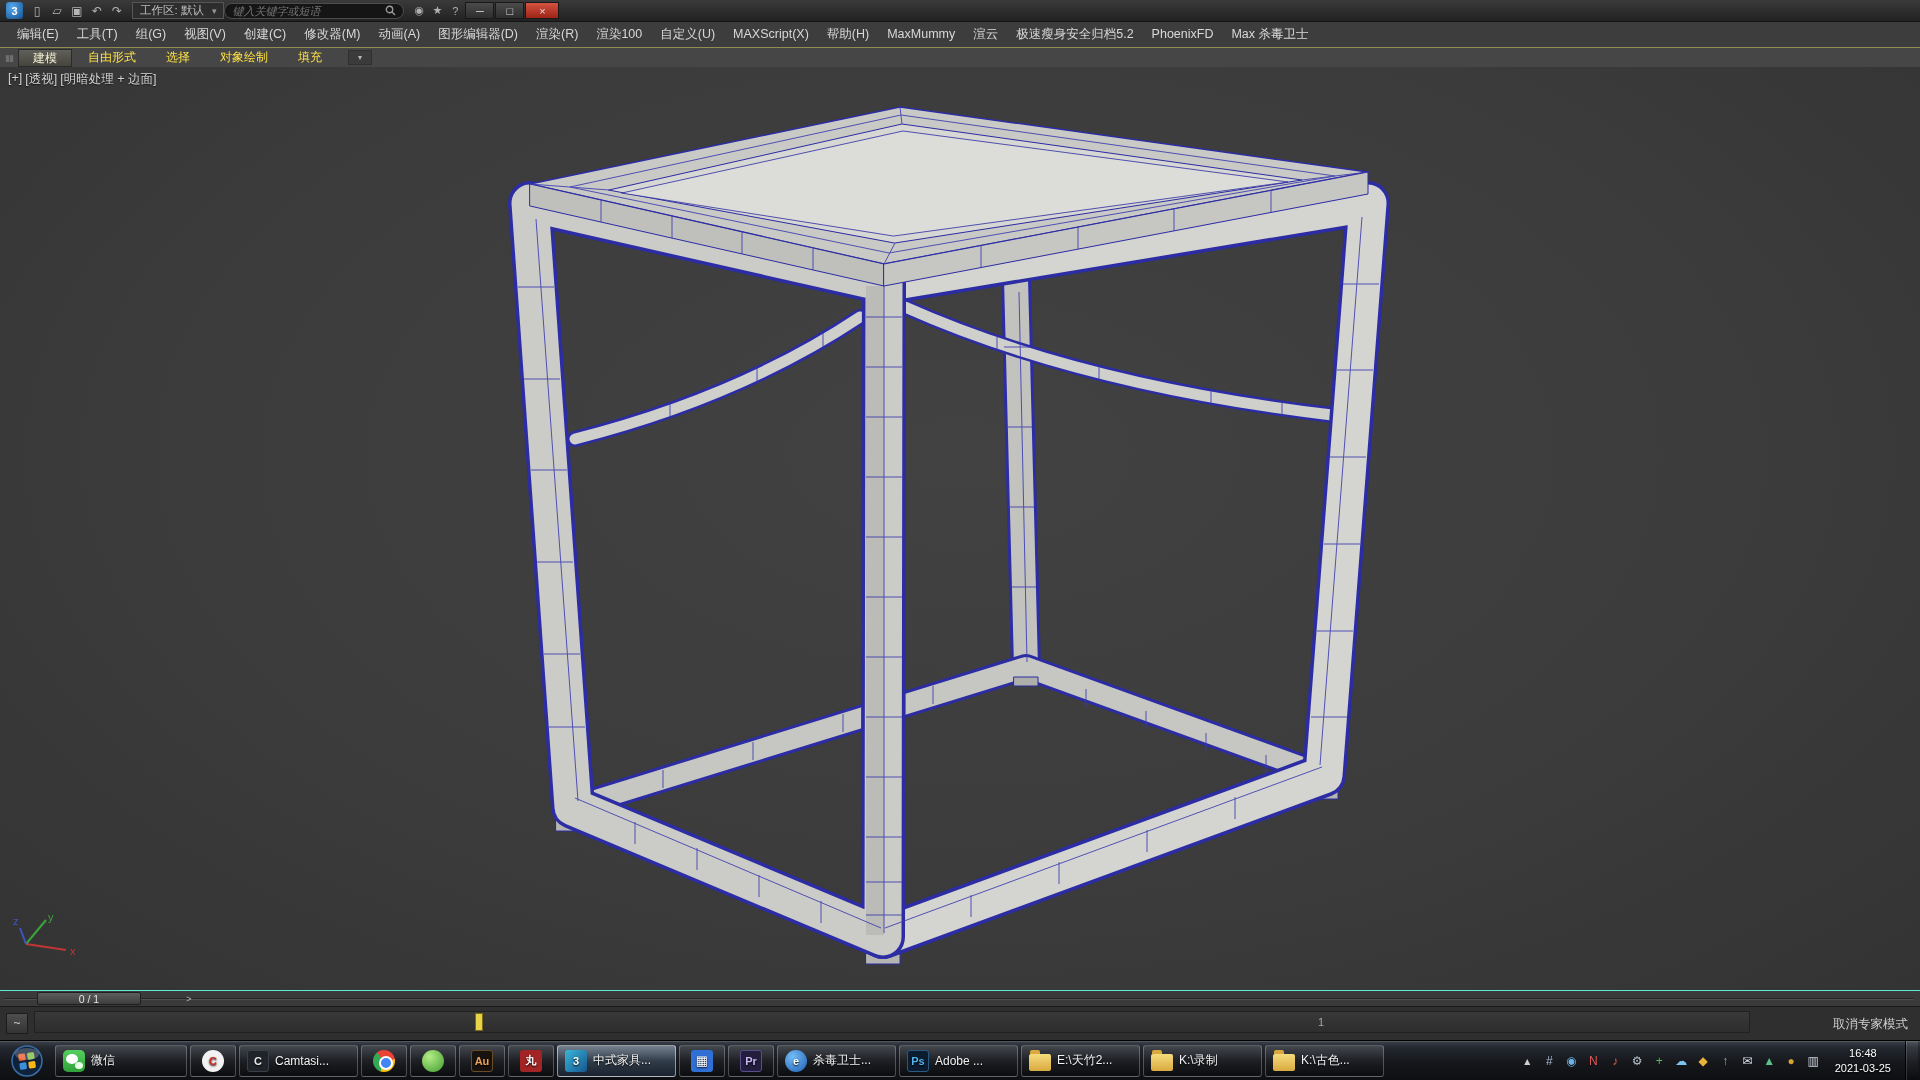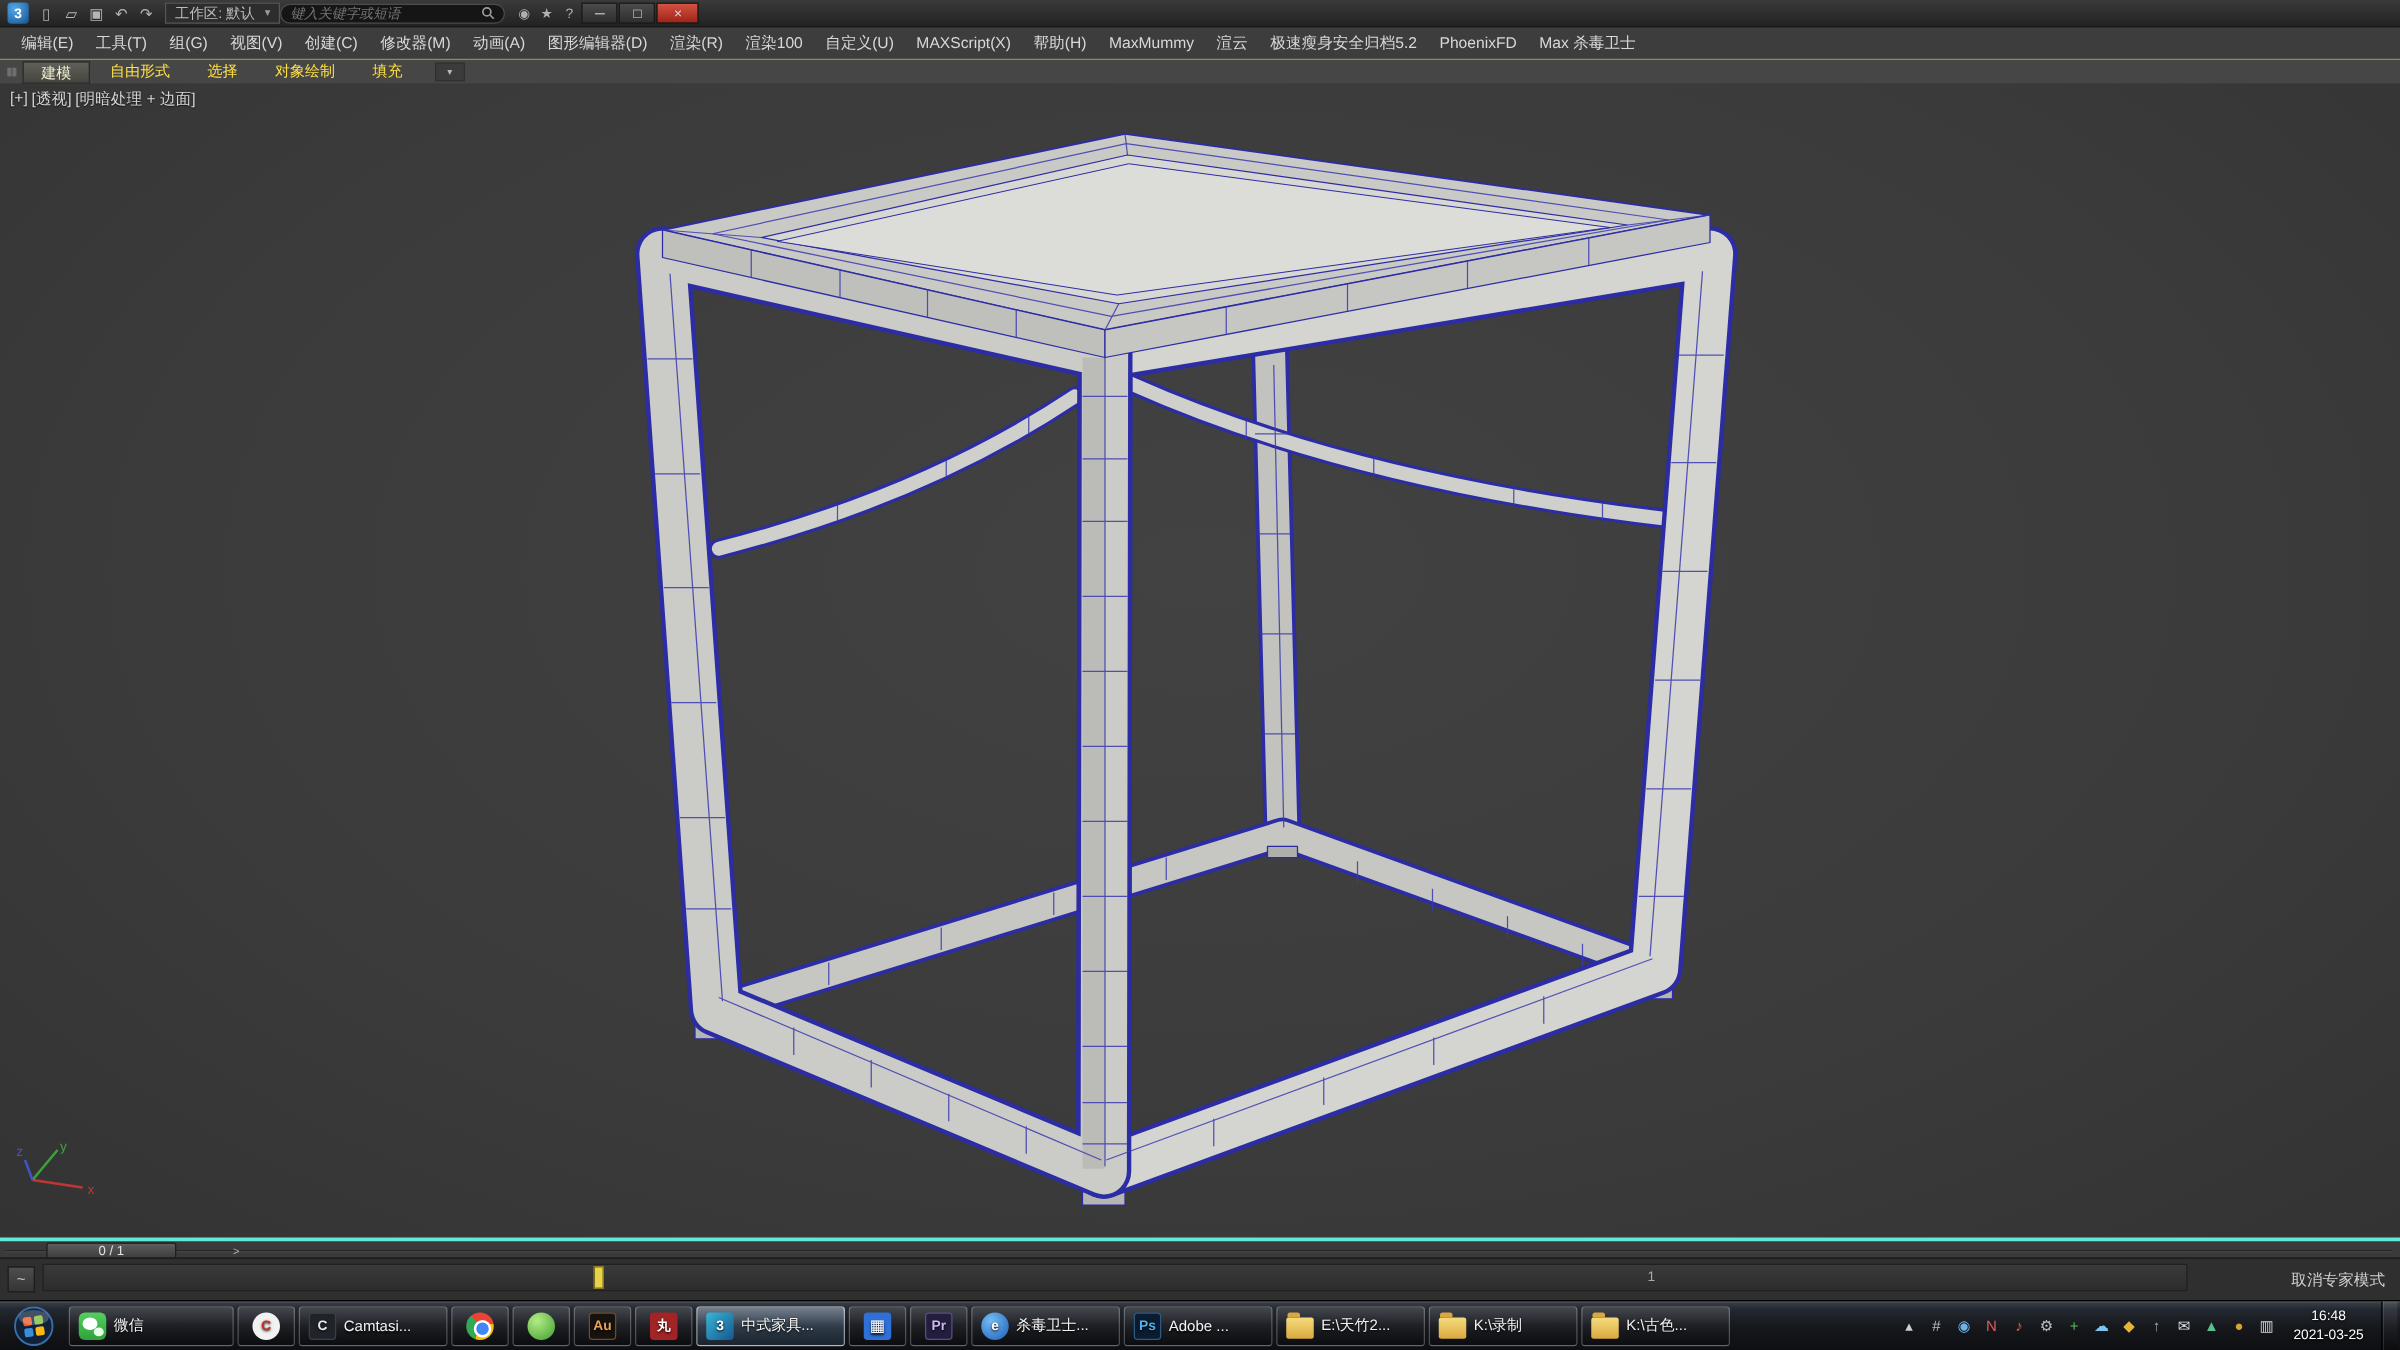--- a/index.html
+++ b/index.html
@@ -43,21 +43,21 @@
 
   
   .viewport { position:relative; height:923px; overflow:hidden;
               background:radial-gradient(ellipse at 50% 42%, #424242 0%, #3b3b3b 62%, #333 100%); }
   .vp-label { position:absolute; top:4px; left:8px; display:flex; gap:3px; font-size:12.5px; color:#d6d6d6;
               text-shadow:0 1px 1px rgba(0,0,0,.7); z-index:3; }
   .model-svg { position:absolute; left:0; top:0; }
   .axis-tripod { position:absolute; left:12px; bottom:26px; z-index:3; }
 
   
-  .timeslider { height:16px; background:#3a3a3a; border-top:3px solid #5eead4; position:relative; }
+  .timeslider { height:16px; background:#3a3a3a; border-top:1px solid #5eead4; position:relative; }
   .ts-groove { position:absolute; left:4px; right:6px; top:7px; height:2px; background:#262626; border-bottom:1px solid #4e4e4e; }
   .ts-handle { position:absolute; left:37px; top:1px; width:104px; height:13px;
                background:linear-gradient(#5d5d5d,#3d3d3d); border:1px solid #1f1f1f; border-radius:2px;
                color:#e4e4e4; font-size:10.5px; display:flex; align-items:center; justify-content:center; }
   .ts-next { position:absolute; left:182px; top:3px; width:14px; height:10px; color:#b8b8b8; font-size:9px;
              line-height:10px; text-align:center; }
 
   
   .trackbar { height:34px; background:#2f2f2f; border-top:1px solid #191919; position:relative; }
   .tb-curve-btn { position:absolute; left:6px; top:6px; width:22px; height:21px; border:1px solid #1c1c1c;

